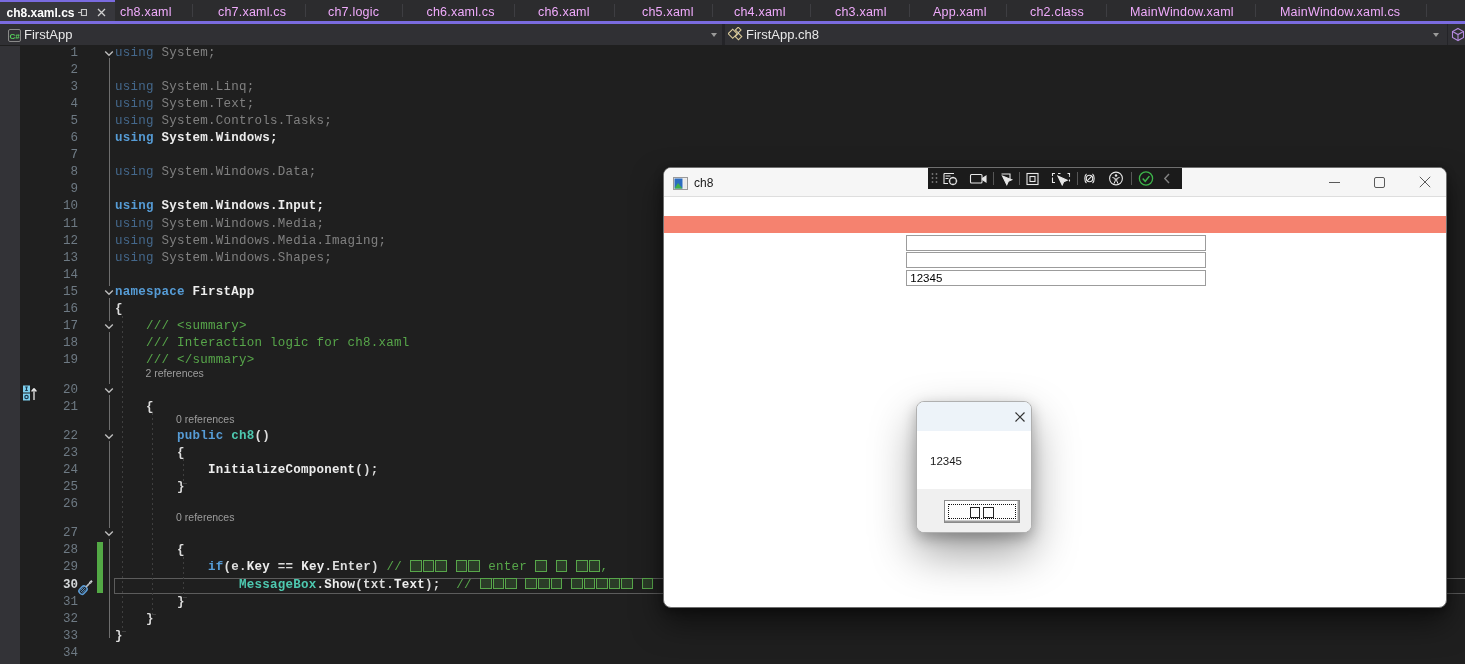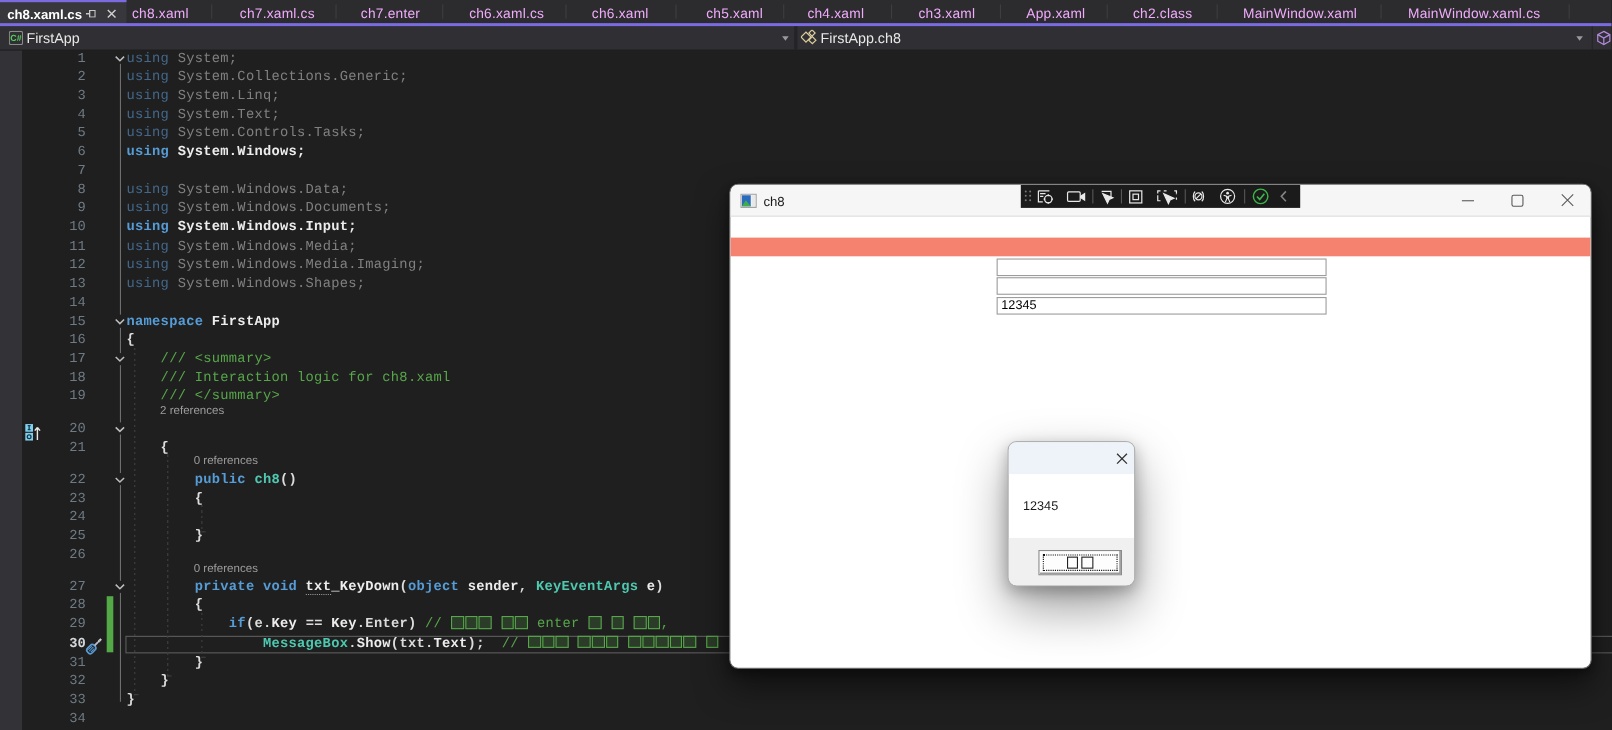--- a/index.html
+++ b/index.html
@@ -56,21 +56,21 @@
 #okbtn{position:absolute;left:27px;top:11px;width:75.5px;height:23px;background:#fdfdfd;border:1px solid #8a8a8a;box-shadow:inset -1.5px -1.5px 0 #9c9c9c,inset 1px 1px 0 #fff}
 #okfocus{position:absolute;left:3px;top:3px;right:3px;bottom:3px;border:1px dotted #111}
 #oklbl{position:absolute;left:0;top:1.5px;width:100%;text-align:center}
 #oklbl .hg{border-color:#222;background:none;width:10.5px;height:11px;margin:0 1.5px -1.5px}
 </style></head>
 <body>
 <div id="root">
   <div id="tabbar">
     <div class="tab" style="left:120px">ch8.xaml</div>
 <div class="tab" style="left:218px">ch7.xaml.cs</div>
-<div class="tab" style="left:328px">ch7.enter</div>
+<div class="tab" style="left:328px">ch7.logic</div>
 <div class="tab" style="left:426.5px">ch6.xaml.cs</div>
 <div class="tab" style="left:538px">ch6.xaml</div>
 <div class="tab" style="left:642px">ch5.xaml</div>
 <div class="tab" style="left:734px">ch4.xaml</div>
 <div class="tab" style="left:835px">ch3.xaml</div>
 <div class="tab" style="left:933px">App.xaml</div>
 <div class="tab" style="left:1030px">ch2.class</div>
 <div class="tab" style="left:1130px">MainWindow.xaml</div>
 <div class="tab" style="left:1280px">MainWindow.xaml.cs</div>
 <div class="tsep" style="left:192px"></div>
@@ -158,34 +158,32 @@
 <div class="ig" style="left:152.0px;top:367.6px;height:202.1px"></div>
 <div style="position:absolute;left:152.0px;top:568.7px;width:4px;height:1px;background:#3f3f3f"></div>
 <div class="ig" style="left:182.5px;top:413.8px;height:24.2px"></div>
 <div style="position:absolute;left:182.5px;top:437.0px;width:4px;height:1px;background:#3f3f3f"></div>
 <div class="ig" style="left:182.5px;top:511.3px;height:41.3px"></div>
 <div style="position:absolute;left:182.5px;top:551.6px;width:4px;height:1px;background:#3f3f3f"></div>
 
     <div class="ln" style="top:-1.0px">1</div>
 <div class="cl" style="top:-1.0px"><span class="kd">using</span> <span class="g">System;</span></div>
 <div class="ln" style="top:16.2px">2</div>
-<div class="cl" style="top:16.2px"><span class="kd">using</span> <span class="g">System.Collections.Generic;</span></div>
 <div class="ln" style="top:33.3px">3</div>
 <div class="cl" style="top:33.3px"><span class="kd">using</span> <span class="g">System.Linq;</span></div>
 <div class="ln" style="top:50.4px">4</div>
 <div class="cl" style="top:50.4px"><span class="kd">using</span> <span class="g">System.Text;</span></div>
 <div class="ln" style="top:67.5px">5</div>
 <div class="cl" style="top:67.5px"><span class="kd">using</span> <span class="g">System.Controls.Tasks;</span></div>
 <div class="ln" style="top:84.5px">6</div>
 <div class="cl" style="top:84.5px"><span class="k">using</span> <span class="wb">System.Windows;</span></div>
 <div class="ln" style="top:101.7px">7</div>
 <div class="ln" style="top:118.8px">8</div>
 <div class="cl" style="top:118.8px"><span class="kd">using</span> <span class="g">System.Windows.Data;</span></div>
 <div class="ln" style="top:135.8px">9</div>
-<div class="cl" style="top:135.8px"><span class="kd">using</span> <span class="g">System.Windows.Documents;</span></div>
 <div class="ln" style="top:152.9px">10</div>
 <div class="cl" style="top:152.9px"><span class="k">using</span> <span class="wb">System.Windows.Input;</span></div>
 <div class="ln" style="top:170.0px">11</div>
 <div class="cl" style="top:170.0px"><span class="kd">using</span> <span class="g">System.Windows.Media;</span></div>
 <div class="ln" style="top:187.2px">12</div>
 <div class="cl" style="top:187.2px"><span class="kd">using</span> <span class="g">System.Windows.Media.Imaging;</span></div>
 <div class="ln" style="top:204.2px">13</div>
 <div class="cl" style="top:204.2px"><span class="kd">using</span> <span class="g">System.Windows.Shapes;</span></div>
 <div class="ln" style="top:221.4px">14</div>
 <div class="ln" style="top:238.5px">15</div>
@@ -199,25 +197,25 @@
 <div class="ln" style="top:306.9px">19</div>
 <div class="cl" style="top:306.9px">    <span class="c">/// &lt;/summary&gt;</span></div>
 <div class="ln" style="top:336.0px">20</div>
 <div class="ln" style="top:353.1px">21</div>
 <div class="cl" style="top:353.1px">    <span class="w">{</span></div>
 <div class="ln" style="top:382.2px">22</div>
 <div class="cl" style="top:382.2px">        <span class="k">public</span> <span class="tb">ch8</span><span class="w">()</span></div>
 <div class="ln" style="top:399.3px">23</div>
 <div class="cl" style="top:399.3px">        <span class="w">{</span></div>
 <div class="ln" style="top:416.4px">24</div>
+<div class="cl" style="top:416.4px">            <span class="wb">InitializeComponent</span><span class="w">();</span></div>
 <div class="ln" style="top:433.5px">25</div>
 <div class="cl" style="top:433.5px">        <span class="w">}</span></div>
 <div class="ln" style="top:450.6px">26</div>
 <div class="ln" style="top:479.7px">27</div>
-<div class="cl" style="top:479.7px">        <span class="k">private void</span> <span class="wb"><span id="tkd">txt</span>_KeyDown</span><span class="w">(</span><span class="k">object</span> <span class="wb">sender</span><span class="w">,</span> <span class="t">KeyEventArgs</span> <span class="wb">e</span><span class="w">)</span></div>
 <div class="ln" style="top:496.8px">28</div>
 <div class="cl" style="top:496.8px">        <span class="w">{</span></div>
 <div class="ln" style="top:513.9px">29</div>
 <div class="cl" style="top:513.9px">            <span class="k">if</span><span class="w">(</span><span class="w">e.</span><span class="wb">Key</span> <span class="w">==</span> <span class="wb">Key</span><span class="w">.Enter)</span> <span class="c">// </span><span class="hg" style="border-color:#57A64A"></span><span class="hg" style="border-color:#57A64A"></span><span class="hg" style="border-color:#57A64A"></span><span class="c"> </span><span class="hg" style="border-color:#57A64A"></span><span class="hg" style="border-color:#57A64A"></span><span class="c"> enter </span><span class="hg" style="border-color:#57A64A"></span><span class="c"> </span><span class="hg" style="border-color:#57A64A"></span><span class="c"> </span><span class="hg" style="border-color:#57A64A"></span><span class="hg" style="border-color:#57A64A"></span><span class="c">,</span></div>
 <div class="ln cur" style="top:531.0px">30</div>
 <div class="cl" style="top:531.0px">                <span class="tb">MessageBox</span><span class="w">.</span><span class="wb">Show</span><span class="w">(txt.</span><span class="wb">Text</span><span class="w">);</span>  <span class="c">// </span><span class="hg" style="border-color:#57A64A"></span><span class="hg" style="border-color:#57A64A"></span><span class="hg" style="border-color:#57A64A"></span><span class="c"> </span><span class="hg" style="border-color:#57A64A"></span><span class="hg" style="border-color:#57A64A"></span><span class="hg" style="border-color:#57A64A"></span><span class="c"> </span><span class="hg" style="border-color:#57A64A"></span><span class="hg" style="border-color:#57A64A"></span><span class="hg" style="border-color:#57A64A"></span><span class="hg" style="border-color:#57A64A"></span><span class="hg" style="border-color:#57A64A"></span><span class="c"> </span><span class="hg" style="border-color:#57A64A"></span></div>
 <div class="ln" style="top:548.1px">31</div>
 <div class="cl" style="top:548.1px">        <span class="w">}</span></div>
 <div class="ln" style="top:565.2px">32</div>
 <div class="cl" style="top:565.2px">    <span class="w">}</span></div>

